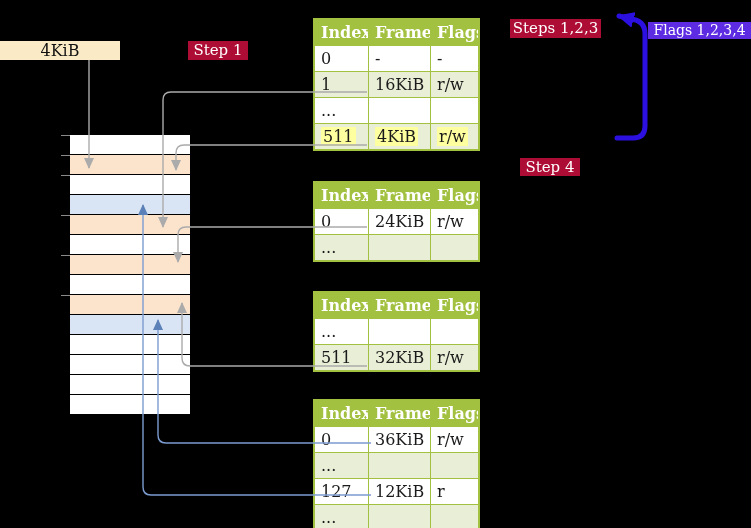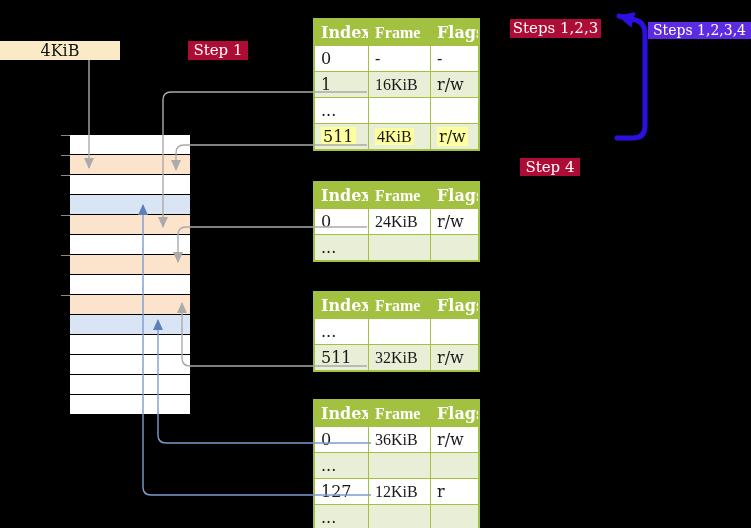--- a/index.html
+++ b/index.html
@@ -22,42 +22,42 @@
   #memcol{position:absolute;left:70px;top:135px;width:120px;}
   .mrow{height:19px;margin-bottom:1px;}
   .tick{position:absolute;left:61px;width:9px;height:1px;background:var(--tick_gray);}
   
   .ptable{position:absolute;left:313px;width:167px;border:2px solid var(--table_border);
           background:#fff;box-sizing:border-box;font-size:16px;color:#1a1a1a;}
   .trow{display:flex;height:25px;line-height:25px;}
   .trow + .trow{border-top:1px solid var(--table_border);}
   .thead{background:var(--table_header_green);color:#fff;font-weight:bold;}
   .tcell{box-sizing:border-box;padding-left:6px;overflow:hidden;white-space:nowrap;}
-  .c0{width:53px;} .c1{width:62px;border-left:1px solid var(--table_border);font-family:Liberation Serif, serif;}
+  .c0{width:53px;} .c1{width:62px;border-left:1px solid var(--table_border);}
   .c2{width:48px;border-left:1px solid var(--table_border);}
   .shaded{background:var(--table_row_shade);}
   .hl{background:var(--highlight_yellow);padding:0 2px;}
   
   #overlay{position:absolute;left:0;top:0;width:751px;height:528px;pointer-events:none;}
   .arrow-gray{stroke:var(--arrow_gray);stroke-width:1.4;fill:none;marker-end:url(#mGray);}
   .arrow-blue{stroke:var(--arrow_blue);stroke-width:1.4;fill:none;marker-end:url(#mBlue);}
   .arrow-big{stroke:var(--big_arrow);stroke-width:5;fill:none;marker-end:url(#mBig);
              stroke-linecap:round;}
   .mg{fill:var(--arrow_gray);} .mb{fill:var(--arrow_blue_head);} .mB{fill:var(--big_arrow);}
 </style>
 </head>
 <body>
 
 <div id="stage">
 
   <div class="frame-box">4KiB</div>
 
   <div id="badge-step0" class="badge red">Step 1</div>
   <div id="badge-steps123" class="badge red">Steps 1,2,3</div>
-  <div id="badge-steps1234" class="badge purple">Steps 1,2,3,4</div>
+  <div id="badge-steps1234" class="badge purple">Flags 1,2,3,4</div>
   <div id="badge-step4" class="badge red">Step 4</div>
 
   <div id="memcol">
       <div class="mrow" style="background: rgb(255, 255, 255);"></div>
       <div class="mrow" style="background: rgb(252, 228, 204);"></div>
       <div class="mrow" style="background: rgb(255, 255, 255);"></div>
       <div class="mrow" style="background: rgb(217, 229, 244);"></div>
       <div class="mrow" style="background: rgb(252, 228, 204);"></div>
       <div class="mrow" style="background: rgb(255, 255, 255);"></div>
       <div class="mrow" style="background: rgb(252, 228, 204);"></div>

